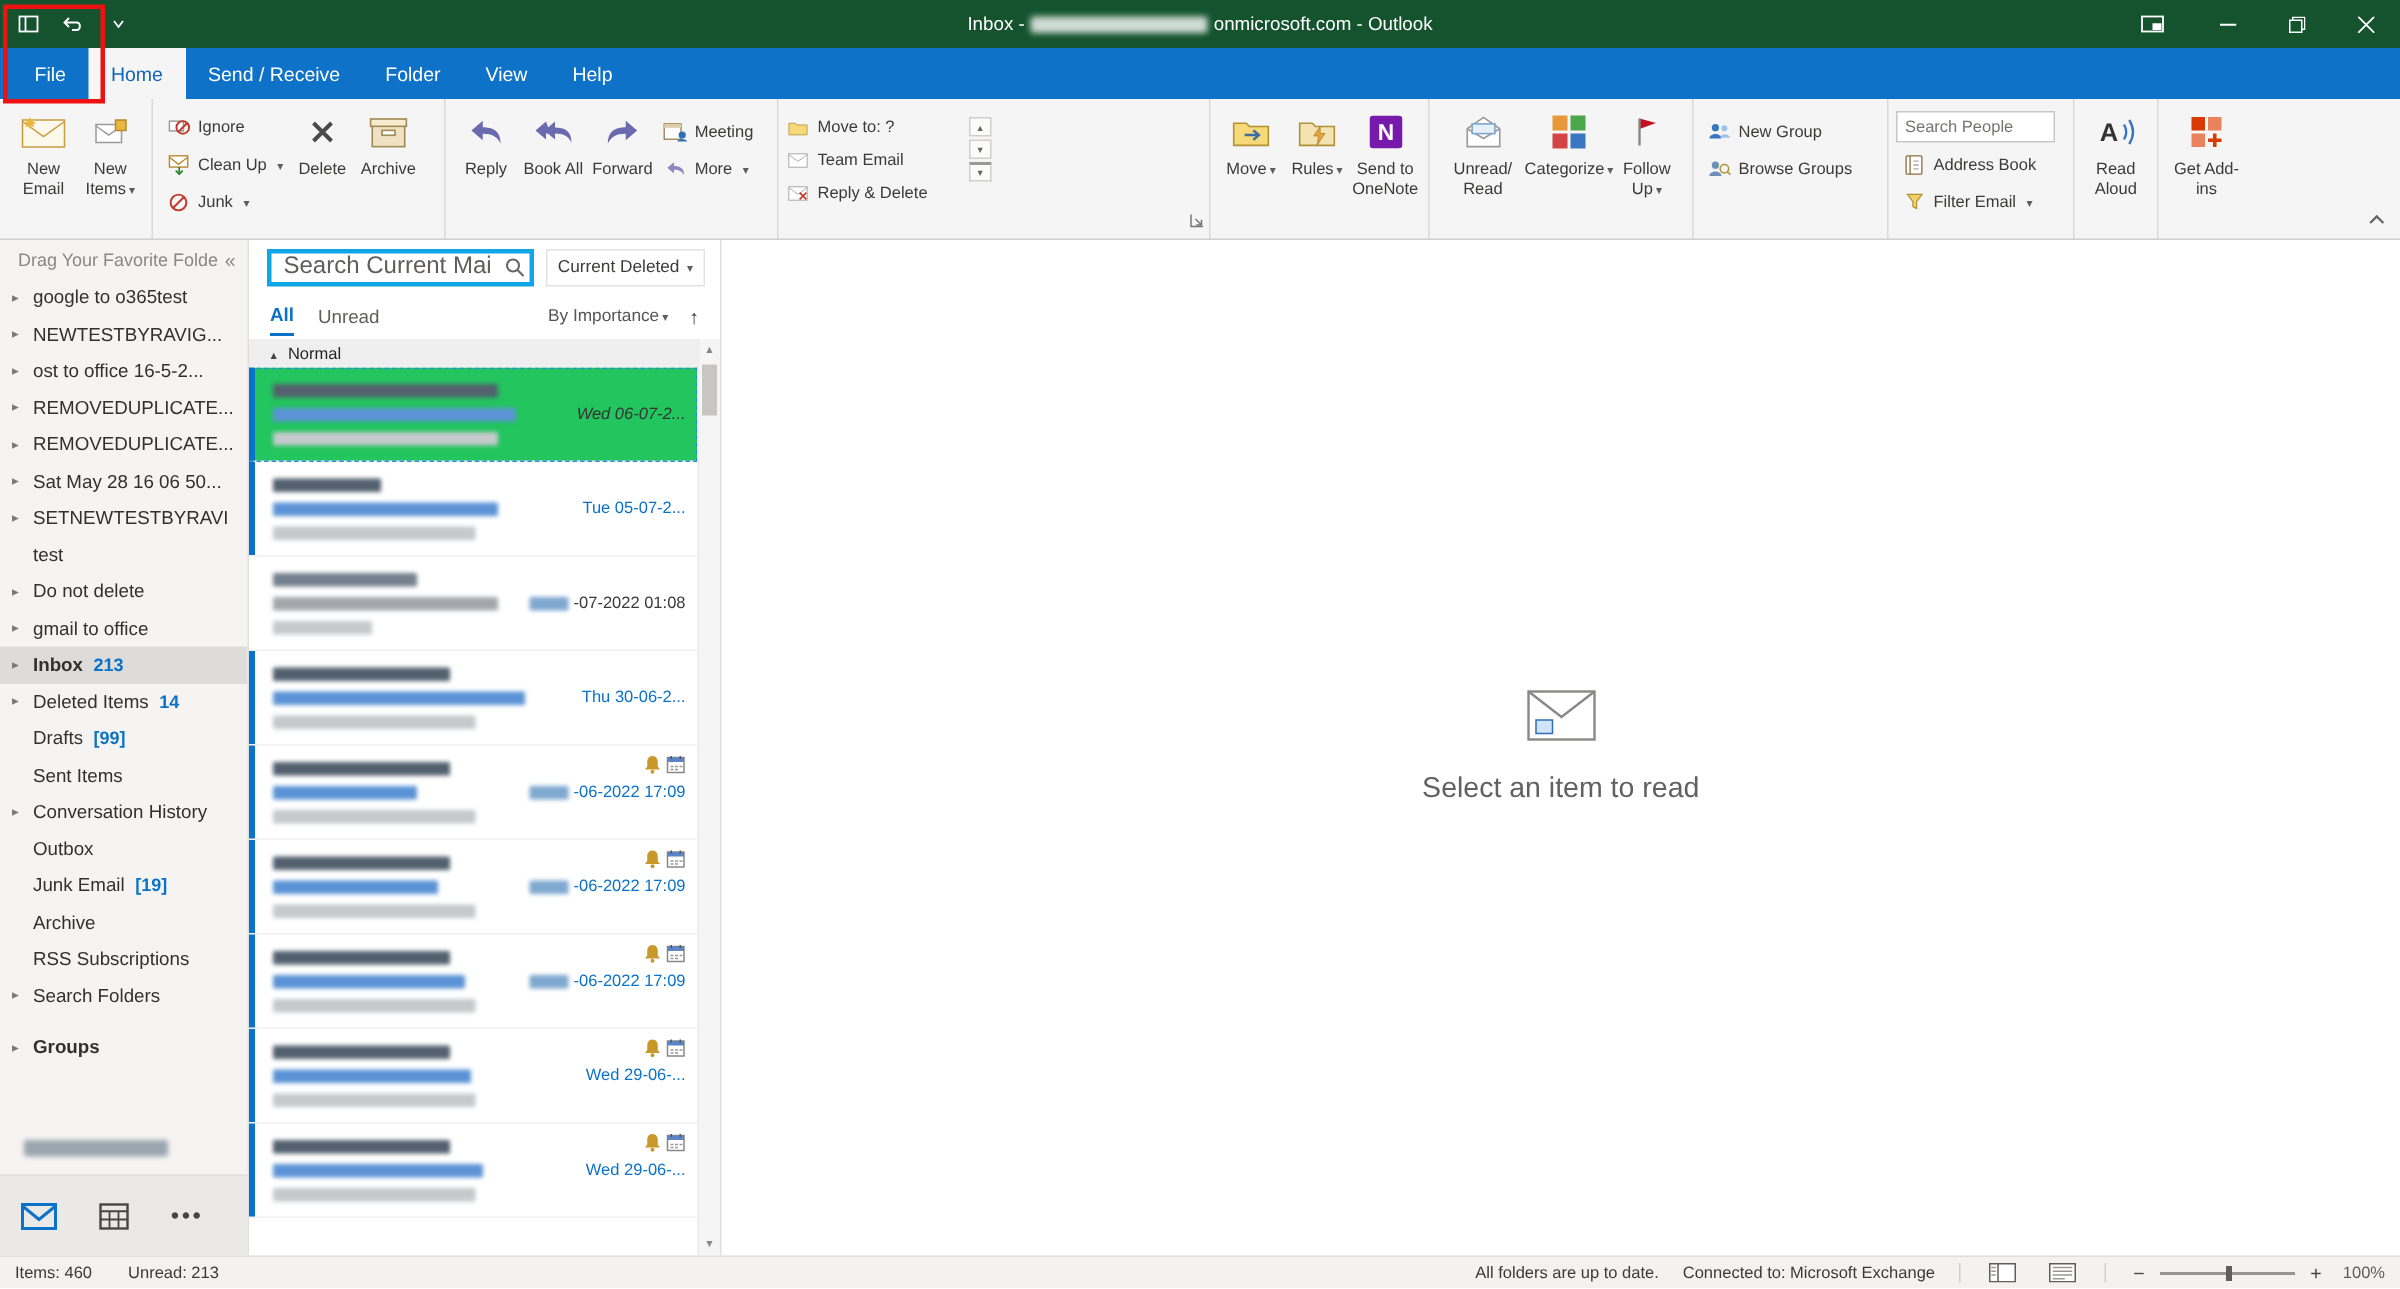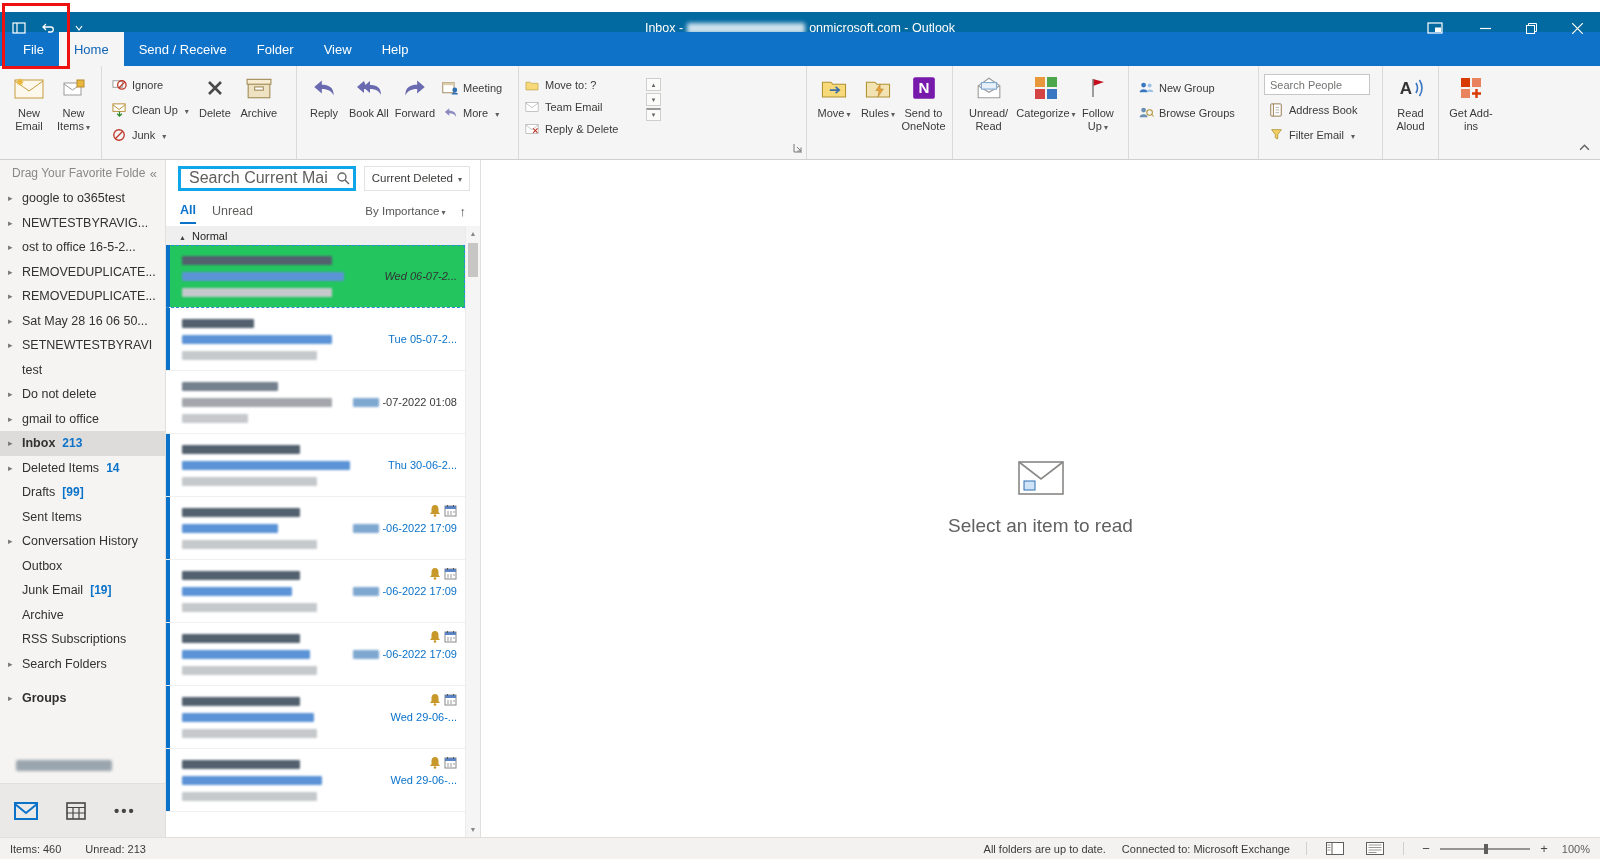--- a/index.html
+++ b/index.html
@@ -1,20 +1,20 @@
 <!DOCTYPE html>
 <html><head>
 <meta charset="utf-8">
 <style>
   html,body{margin:0;padding:0;background:#fff;}
   *{box-sizing:border-box;font-family:"Liberation Sans","DejaVu Sans",sans-serif;}
   .app{position:relative;width:1600px;height:859px;overflow:hidden;background:#fff;user-select:none;}
 
   
-  .titlebar{position:absolute;top:12px;left:0;right:0;height:32px;background:#0369a1;color:#fff;display:flex;align-items:center;}
+  .titlebar{position:absolute;top:0;left:0;right:0;height:32px;background:#14532d;color:#fff;display:flex;align-items:center;}
   .qat{display:flex;align-items:center;gap:12px;padding-left:10px;z-index:2;}
   .qat .qbtn{display:flex;align-items:center;justify-content:center;width:18px;height:18px;cursor:pointer;}
   .win-title{position:absolute;left:0;right:0;top:0;height:32px;display:flex;align-items:center;justify-content:center;font-size:12.5px;pointer-events:none;}
   .title-redact{display:inline-block;width:118px;height:11px;background:rgba(255,255,255,.8);border-radius:2px;filter:blur(2px);margin:0 4px;}
   .win-controls{margin-left:auto;display:flex;align-items:center;height:32px;z-index:2;}
   .wbtn{width:46px;height:32px;display:flex;align-items:center;justify-content:center;cursor:pointer;}
   .dispbtn{width:38px;height:32px;display:flex;align-items:center;justify-content:center;cursor:pointer;margin-right:8px;}
 
   
   .tabrow{position:absolute;top:32px;left:0;right:0;height:34px;background:#0d72c8;display:flex;align-items:stretch;padding-left:8px;}

